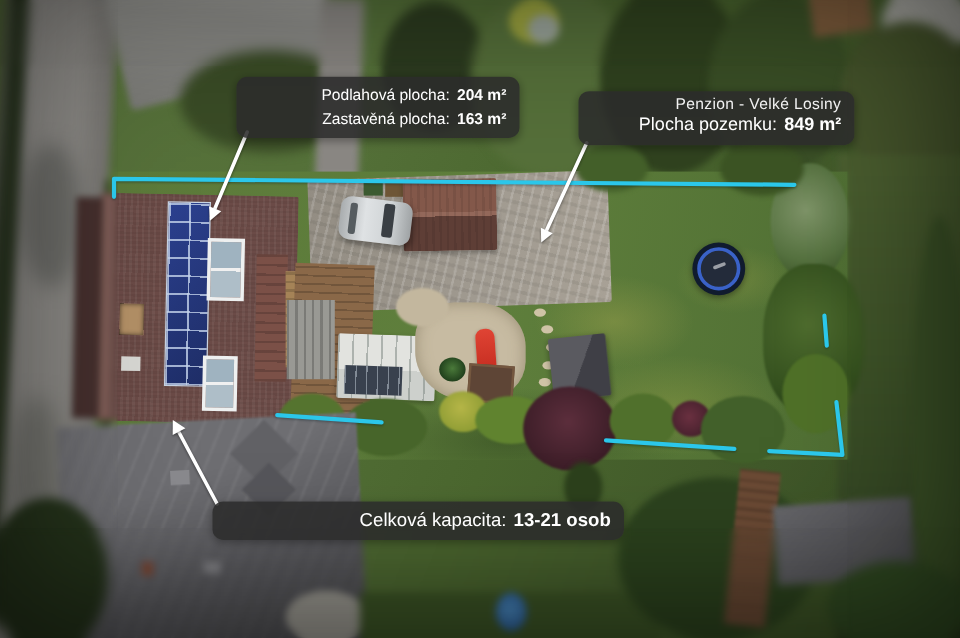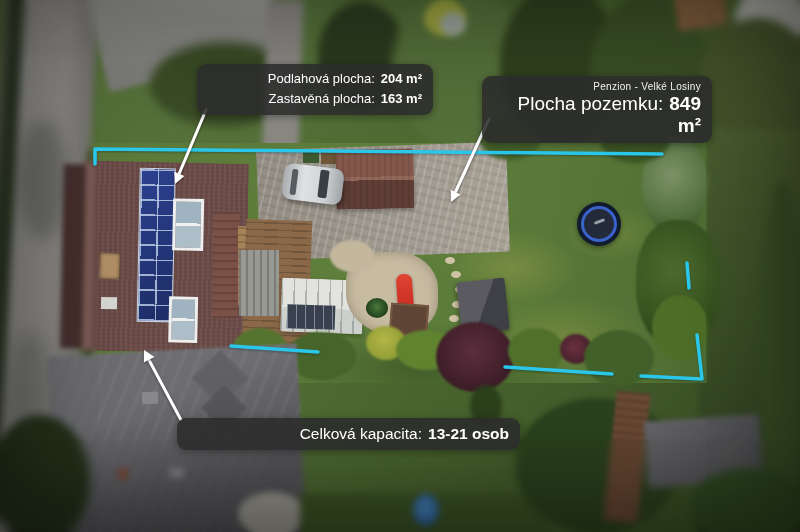--- a/index.html
+++ b/index.html
@@ -19,22 +19,22 @@
           filter:drop-shadow(0 1px 1.5px rgba(0,0,0,.45));}
   .leaderhead{fill:#ffffff;filter:drop-shadow(0 1px 1px rgba(0,0,0,.45));}
   .bound{fill:none;stroke-width:3.5;stroke-linecap:round;stroke-linejoin:round;
          filter:drop-shadow(0 1px 1px rgba(0,20,30,.35));}
   
   .infobox{position:absolute;background:rgba(43,43,43,.88);border-radius:9px;color:#fff;
            text-align:right;box-shadow:0 2px 8px rgba(0,0,0,.35);}
   .infobox .v{font-weight:bold;margin-left:6px;}
   #box-area{left:197px;top:64px;width:214px;padding:5px 11px 6px;font-size:13px;line-height:20px;}
   #box-plot{left:482px;top:76px;width:208px;padding:4px 11px 6px;}
-  #box-plot .sub{font-size:10px;line-height:13px;color:#f2f2f2;letter-spacing:.3px;}
-  #box-plot .main{font-size:19px;line-height:22px;}
+  #box-plot .sub{font-size:13px;line-height:13px;color:#f2f2f2;letter-spacing:.3px;}
+  #box-plot .main{font-size:15px;line-height:22px;}
   #box-cap{left:177px;top:418px;width:321px;padding:6px 11px 7px;font-size:15.5px;line-height:19px;}
   #logo{left:670px;top:32px;width:100px;height:31px;background:#e6c413;color:#1a1a1a;
         display:flex;align-items:center;justify-content:center;font-size:20px;font-weight:bold;
         letter-spacing:1px;box-shadow:0 1px 4px rgba(0,0,0,.3);}
 </style>
 </head>
 <body>
 
 <div class="stage">
 

